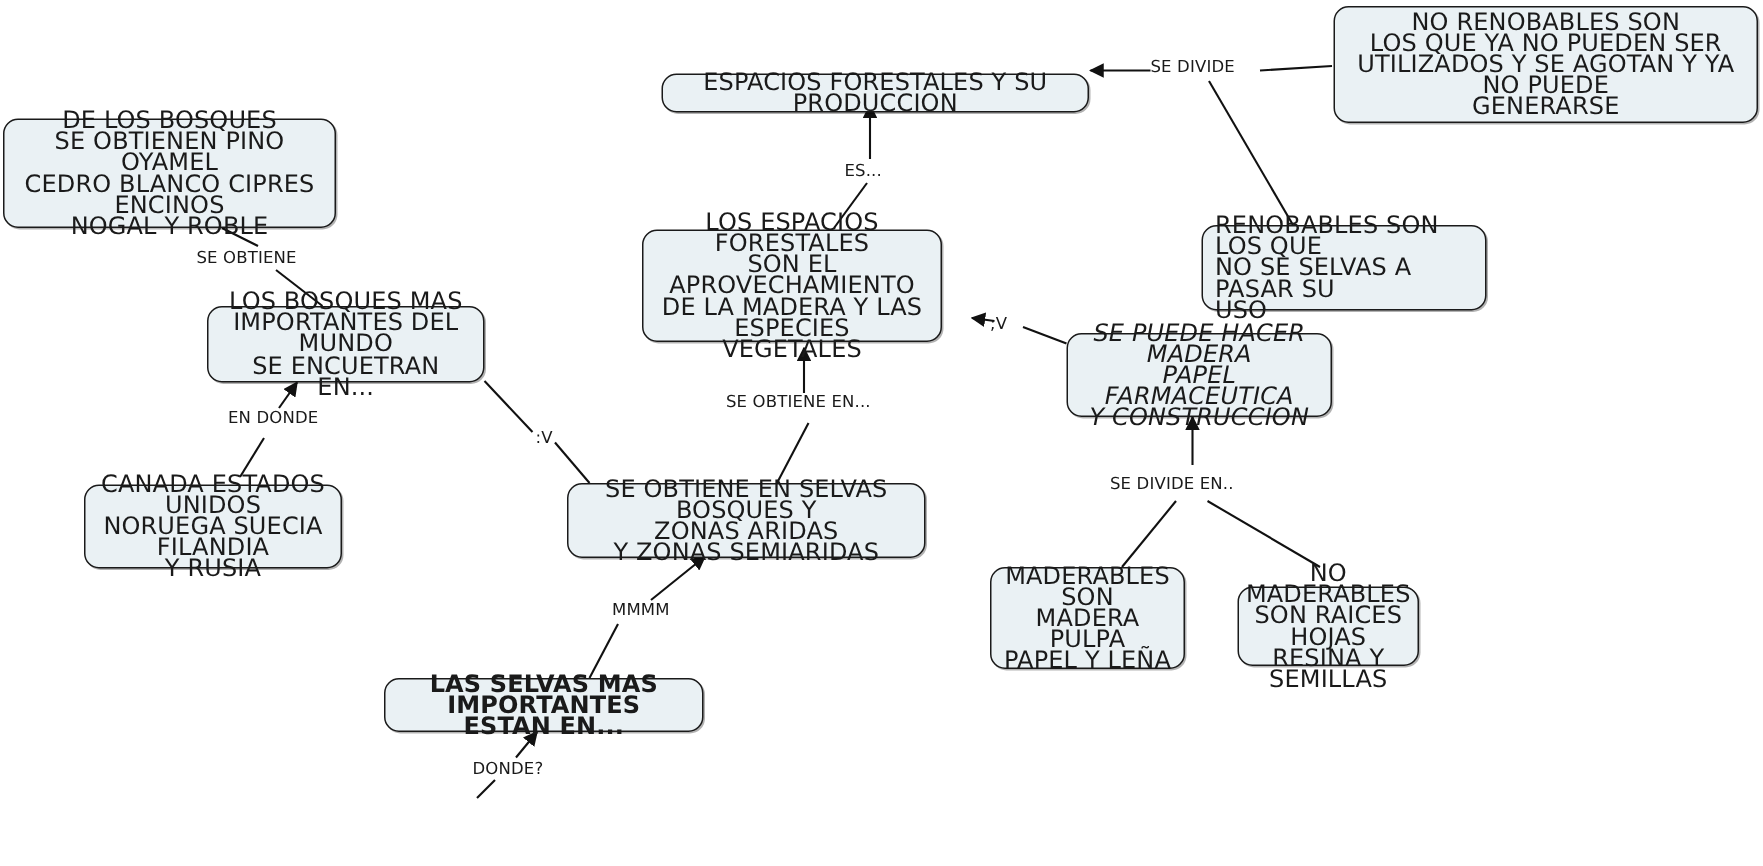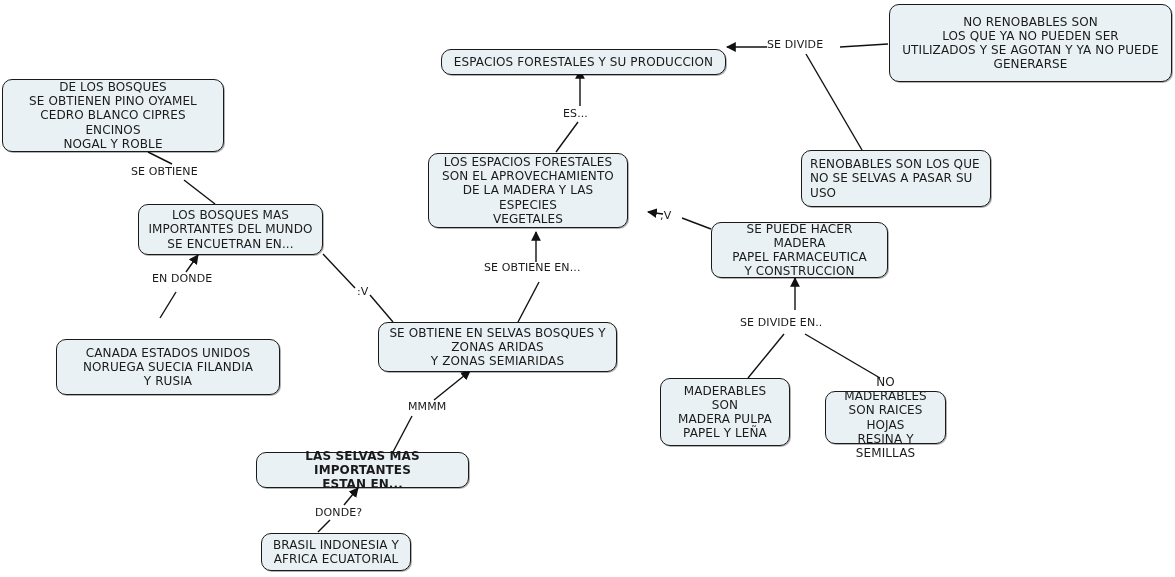--- a/index.html
+++ b/index.html
@@ -25,21 +25,21 @@
     height: 577px;
     pointer-events: none;
   }
   .node {
     position: absolute;
     box-sizing: border-box;
     background: #eaf1f4;
     border: 1px solid #1a1a1a;
     border-radius: 10px;
     color: #1a1a1a;
-    font-size: 12px;
+    font-size: 16px;
     line-height: 14.2px;
     letter-spacing: 0.1px;
     text-align: center;
     display: flex;
     align-items: center;
     justify-content: center;
     padding: 3px 8px;
     white-space: pre-line;
     box-shadow: 1px 1px 0 rgba(0,0,0,0.30);
   }
@@ -117,45 +117,43 @@
 
   <div class="node" style="left:428px; top:153px; width:200px; height:75px;">LOS ESPACIOS FORESTALES
 SON EL APROVECHAMIENTO
 DE LA MADERA Y LAS ESPECIES
 VEGETALES</div>
 
   <div class="node" style="left:138px; top:204px; width:185px; height:51px;">LOS BOSQUES MAS
 IMPORTANTES DEL MUNDO
 SE ENCUETRAN EN...</div>
 
-  <div class="node" style="left:711px; top:222px; width:177px; height:56px;">SE PUEDE HACER MADERA
+  <div class="node" style="left:711px; top:222px; width:177px; height:56px;font-style:italic;">SE PUEDE HACER MADERA
 PAPEL FARMACEUTICA
 Y CONSTRUCCION</div>
 
-  <div class="node" style="left:56px; top:339px; width:224px; height:56px;">CANADA ESTADOS UNIDOS
+  <div class="node" style="left:56px; top:323px; width:172px; height:56px;">CANADA ESTADOS UNIDOS
 NORUEGA SUECIA FILANDIA
 Y RUSIA</div>
 
   <div class="node" style="left:378px; top:322px; width:239px; height:50px;">SE OBTIENE EN SELVAS BOSQUES Y
 ZONAS ARIDAS
 Y ZONAS SEMIARIDAS</div>
 
   <div class="node" style="left:660px; top:378px; width:130px; height:68px;border-radius:10px;">MADERABLES SON
 MADERA PULPA
 PAPEL Y LEÑA</div>
 
   <div class="node" style="left:825px; top:391px; width:121px; height:53px;">NO MADERABLES
 SON RAICES HOJAS
 RESINA Y SEMILLAS</div>
 
   <div class="node" style="left:256px; top:452px; width:213px; height:36px;font-weight:bold;">LAS SELVAS MAS IMPORTANTES
 ESTAN EN...</div>
 
-  <div class="node" style="left:261px; top:533px; width:150px; height:38px;">BRASIL INDONESIA Y
-AFRICA ECUATORIAL</div>
 
   <div class="link-label" style="left:767px; top:38px;">SE DIVIDE</div>
 
   <div class="link-label" style="left:563px; top:107px;">ES...</div>
 
   <div class="link-label" style="left:131px; top:165px;">SE OBTIENE</div>
 
   <div class="link-label" style="left:152px; top:272px;">EN DONDE</div>
 
   <div class="link-label" style="left:357px; top:285px;">:V</div>

